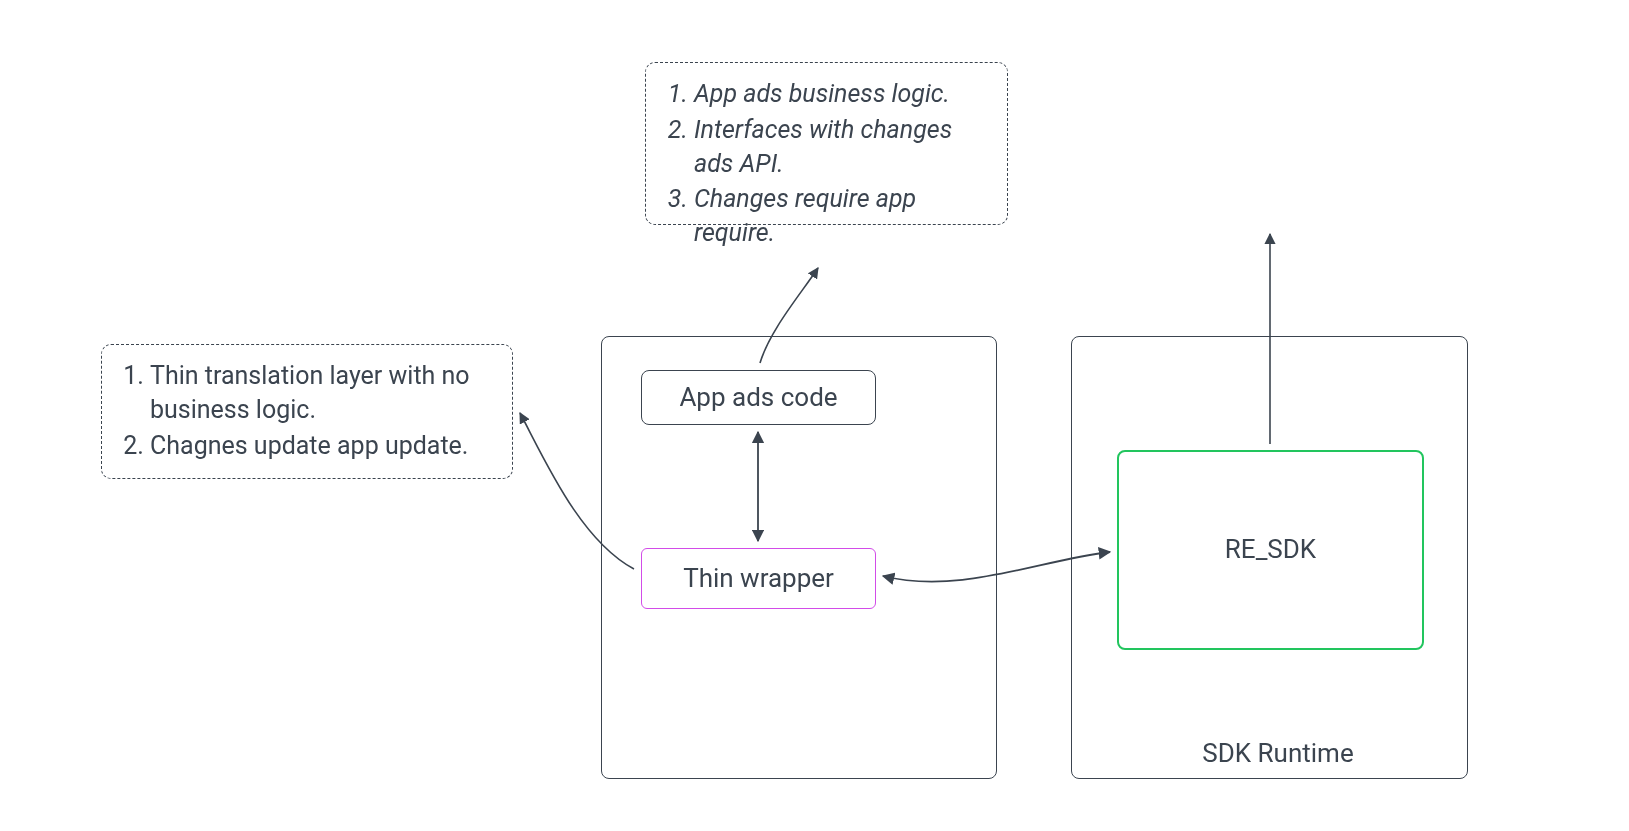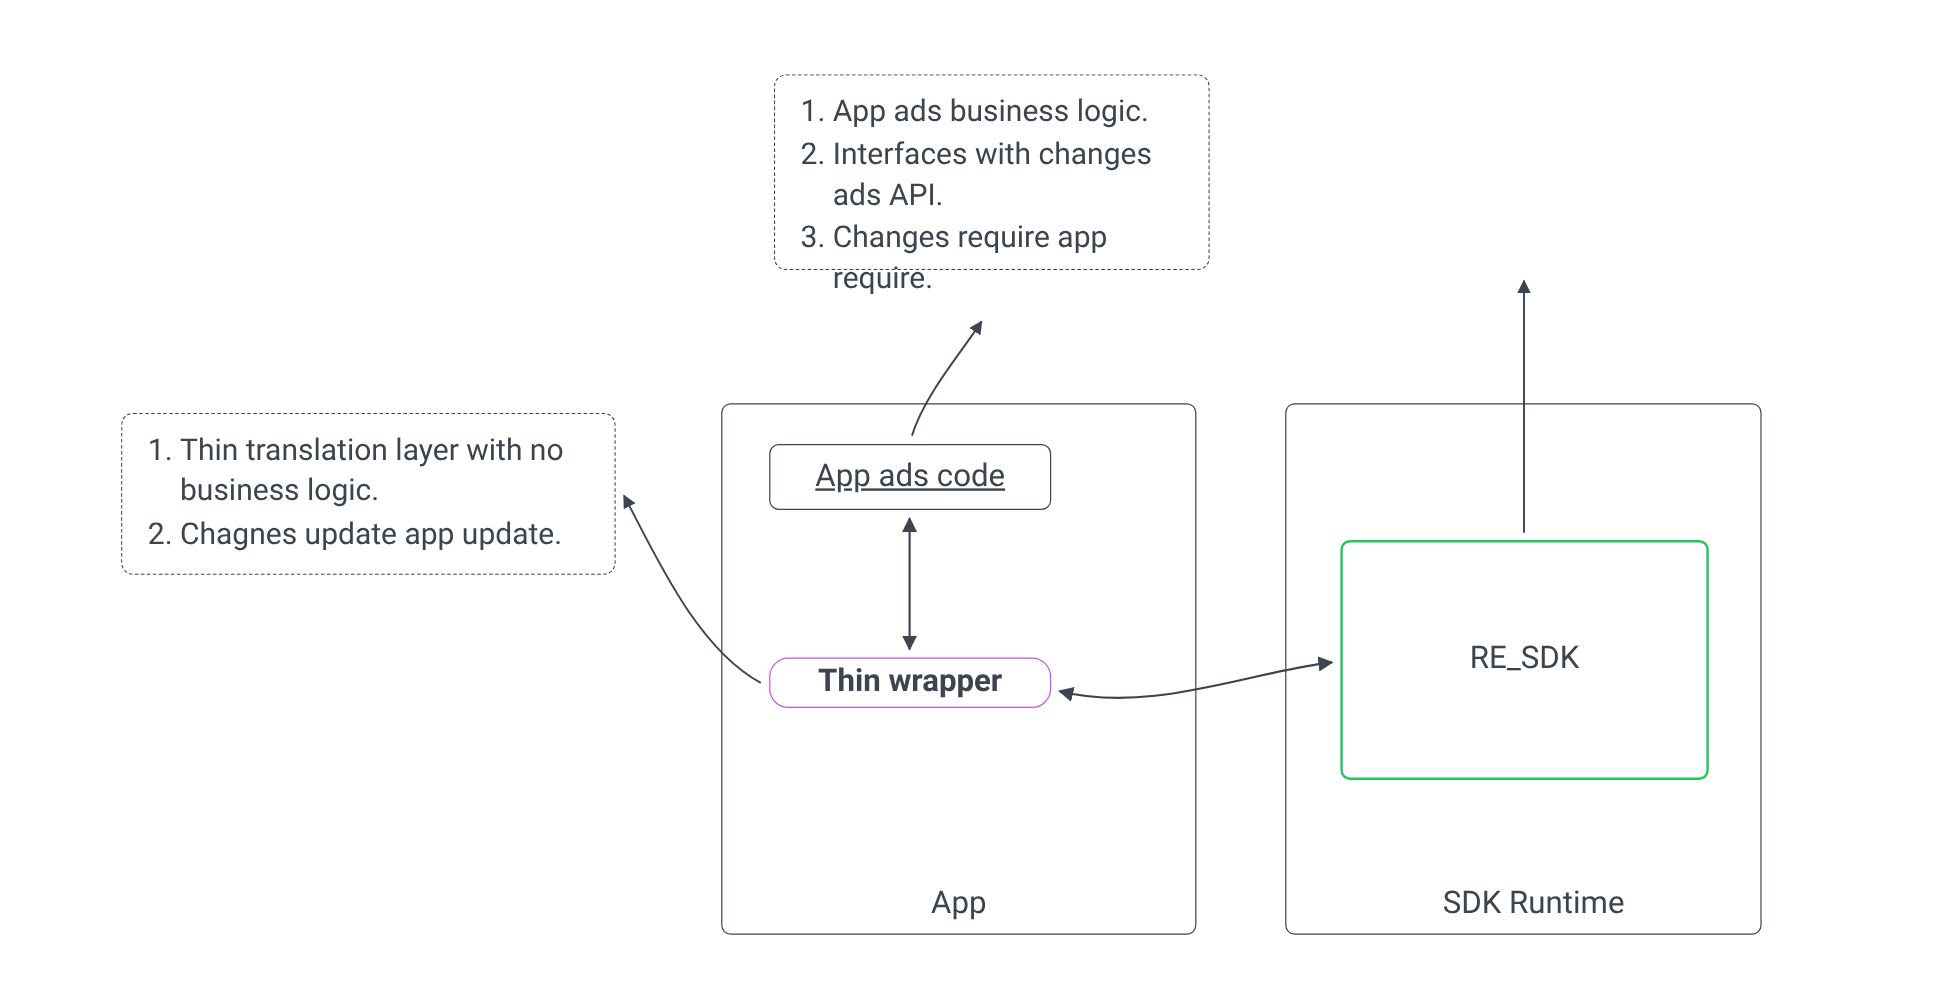--- a/index.html
+++ b/index.html
@@ -63,46 +63,45 @@
     pointer-events: none;
   }
 </style>
 </head>
 <body>
 
 <div class="canvas">
 
   <div class="box" style="left:601px; top:336px; width:396px; height:443px; border-radius:8px;">
   </div>
-  <div class="container-label" style="left:601px; top:738px; width:396px;">App</div>
 
   <div class="box" style="left:1071px; top:336px; width:397px; height:443px; border-radius:8px;">
   </div>
   <div class="container-label" style="left:1071px; top:738px; width:414px;">SDK Runtime</div>
 
-  <div class="box label-center" style="left:641px; top:370px; width:235px; height:55px; border-radius:8px;text-decoration:underline;">
+  <div class="box label-center" style="left:641px; top:370px; width:235px; height:55px; border-radius:8px;">
     <span>App ads code</span>
   </div>
 
-  <div class="box label-center" style="left:641px; top:548px; width:235px; height:42px; border-radius:16px; border-color:#d24ce8;font-weight:bold;">
+  <div class="box label-center" style="left:641px; top:548px; width:235px; height:61px; border-radius:6px; border-color:#d24ce8;">
     <span>Thin wrapper</span>
   </div>
 
   <div class="box label-center" style="left:1117px; top:450px; width:307px; height:200px; border-radius:8px; border-color:#22c55e; border-width:2px;justify-content:center;">
     <span>RE_SDK</span>
   </div>
 
   <div class="box dashed" style="left:101px; top:344px; width:412px; height:135px;">
     <ol class="note-list">
       <li>Thin translation layer with no business logic.</li>
       <li>Chagnes update app update.</li>
     </ol>
   </div>
 
-  <div class="box dashed" style="left:645px; top:62px; width:363px; height:163px;">
+  <div class="box dashed" style="left:645px; top:62px; width:363px; height:163px;font-style:italic;">
     <ol class="note-list">
       <li>App ads business logic.</li>
       <li>Interfaces with changes ads API.</li>
       <li>Changes require app require.</li>
     </ol>
   </div>
 
 
   <svg class="connectors" viewBox="0 0 1629 831">
     <defs>

